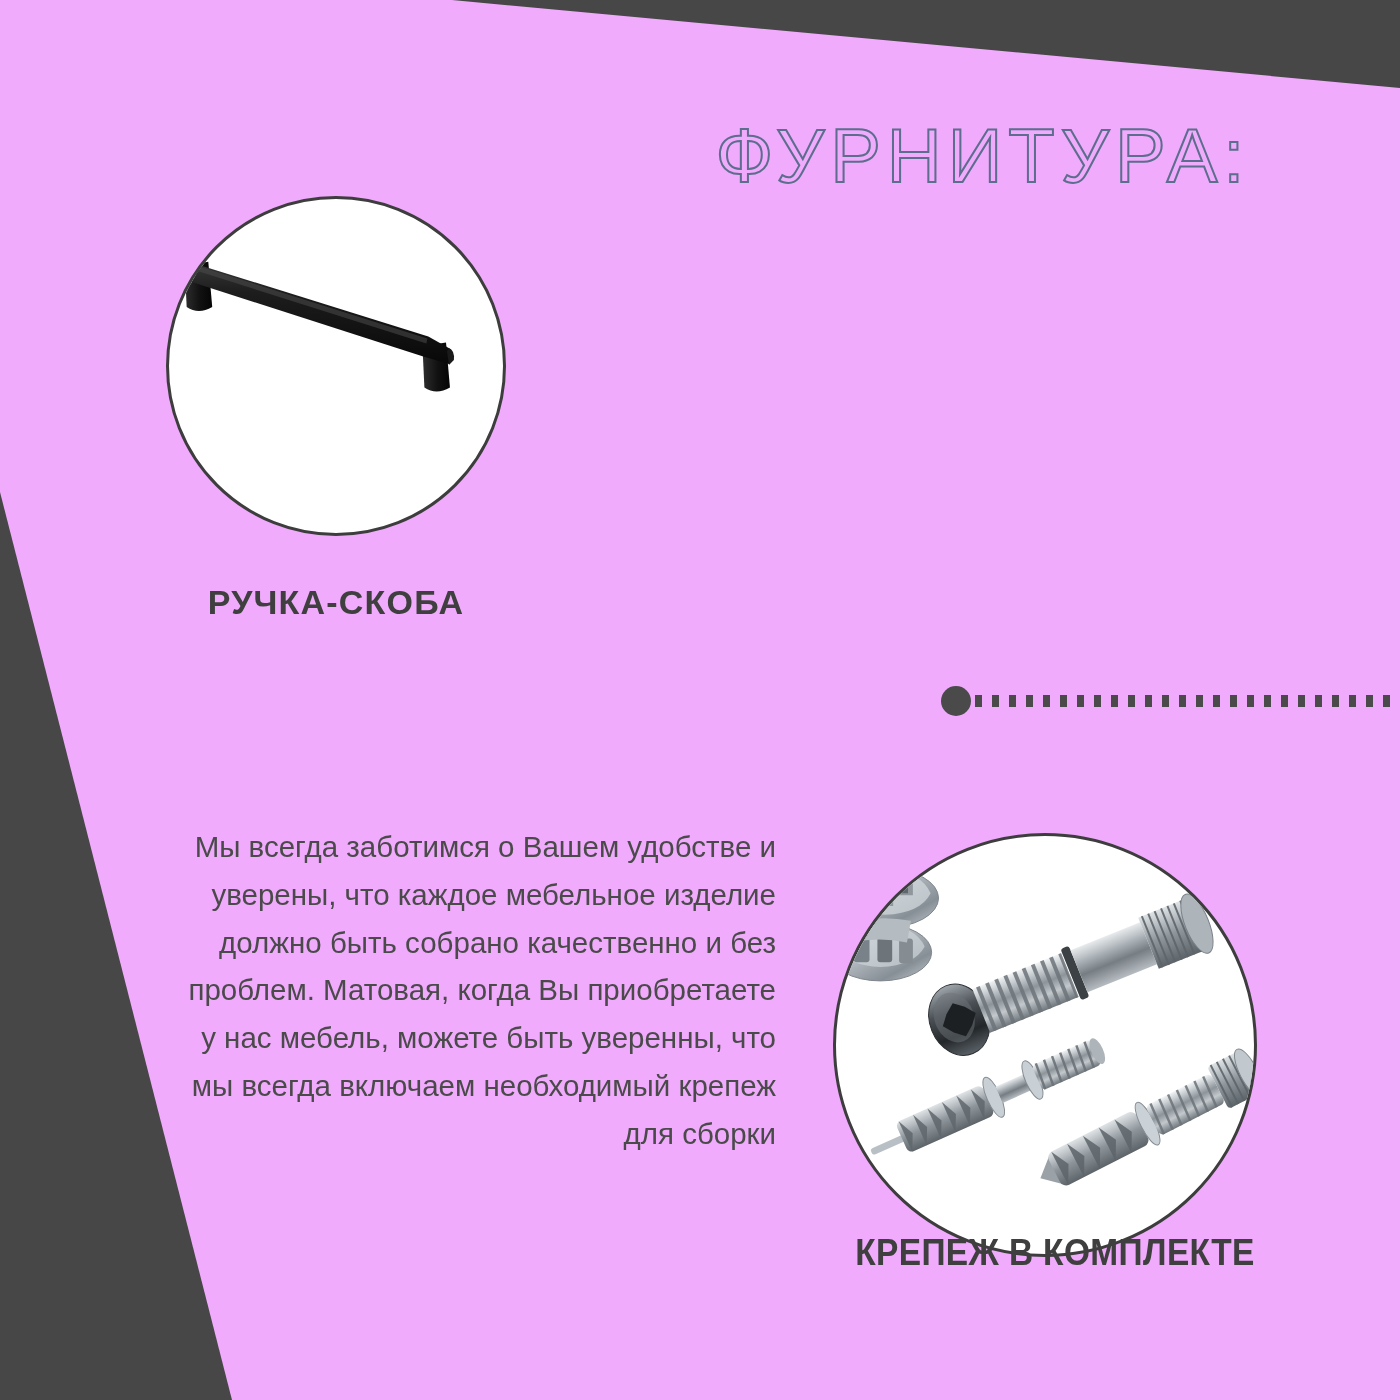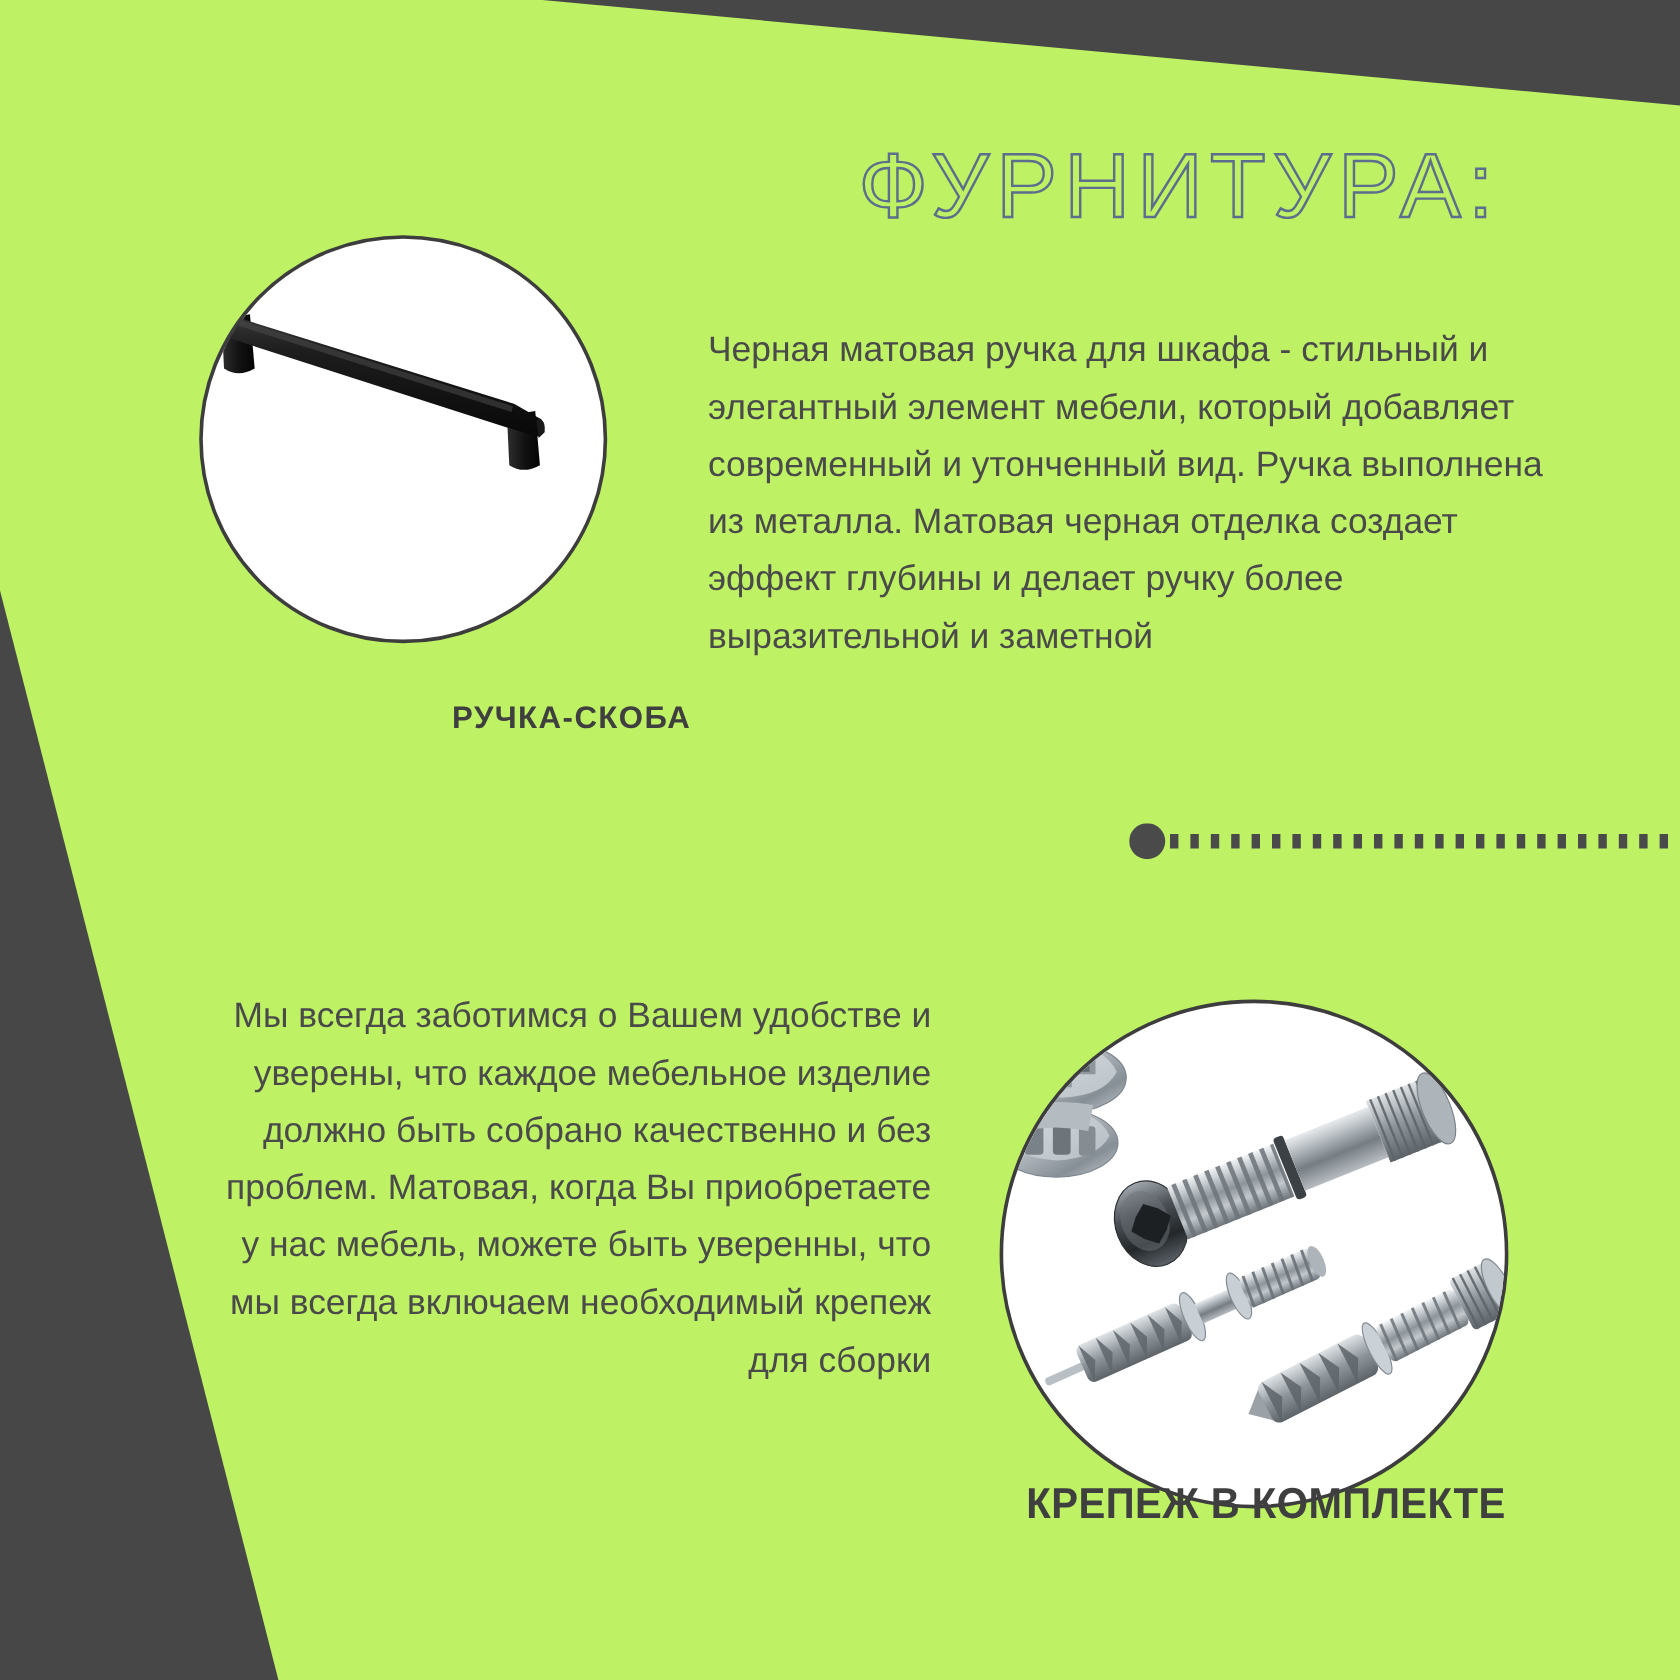--- a/index.html
+++ b/index.html
@@ -4,21 +4,21 @@
 <style>
   html, body {
     margin: 0;
     padding: 0;
     background: #ffffff;
   }
   #canvas {
     position: relative;
     width: 1400px;
     height: 1400px;
-    background: #bef264;
+    background: #f0abfc;
     overflow: hidden;
     font-family: "Liberation Sans", sans-serif;
   }
 
   
   .wedge {
     position: absolute;
     pointer-events: none;
   }
   #wedge-top-right {
@@ -90,22 +90,22 @@
 
   
   .caption {
     position: absolute;
     color: #3f3f3f;
     font-weight: bold;
   }
   #handle-caption {
     left: 96px; top: 583px;
     width: 480px;
-    text-align: right;
-    font-size: 26px;
+    text-align: center;
+    font-size: 34px;
     letter-spacing: 1.2px;
   }
   #fasteners-caption {
     left: 795px; top: 1232px;
     width: 520px;
     text-align: center;
     font-size: 36px;
     letter-spacing: 0.4px;
     transform: scaleX(0.93);
     transform-origin: center;
@@ -156,21 +156,20 @@
 
       <path d="M13,63 L263,142 L262,147 L12,68 Z" fill="#4a4a4a" opacity="0.55"></path>
 
       <path d="M9,60 Q5,62 6,72 L10,81 L13,64 Z" fill="#1a1a1a"></path>
 
       <path d="M285,152 Q291,154 290,164 L285,169 L283,155 Z" fill="#1a1a1a"></path>
     </svg>
   </div>
   <div id="handle-caption" class="caption">РУЧКА-СКОБА</div>
 
-  <div id="handle-description" class="body-copy">Черная матовая ручка для шкафа - стильный и элегантный элемент мебели, который добавляет современный и утонченный вид. Ручка выполнена из металла. Матовая черная отделка создает эффект глубины  и делает ручку более выразительной и заметной</div>
 
   <svg id="divider" viewBox="0 0 459 30" xmlns="http://www.w3.org/2000/svg">
     <circle cx="15" cy="15" r="15" fill="#4a4a4a"></circle>
     <line x1="34" y1="15" x2="459" y2="15" stroke="#4a4a4a" stroke-width="12" stroke-dasharray="7 10"></line>
   </svg>
 
   <div id="fasteners-description" class="body-copy">Мы всегда заботимся о Вашем удобстве и уверены, что каждое мебельное изделие должно быть собрано качественно и без проблем. Матовая, когда Вы приобретаете у нас мебель, можете быть уверенны, что мы всегда включаем необходимый крепеж для сборки</div>
 
   <div id="hardware-circle" class="circle-frame">
     <svg class="circle-art" viewBox="0 0 424 424" xmlns="http://www.w3.org/2000/svg">

